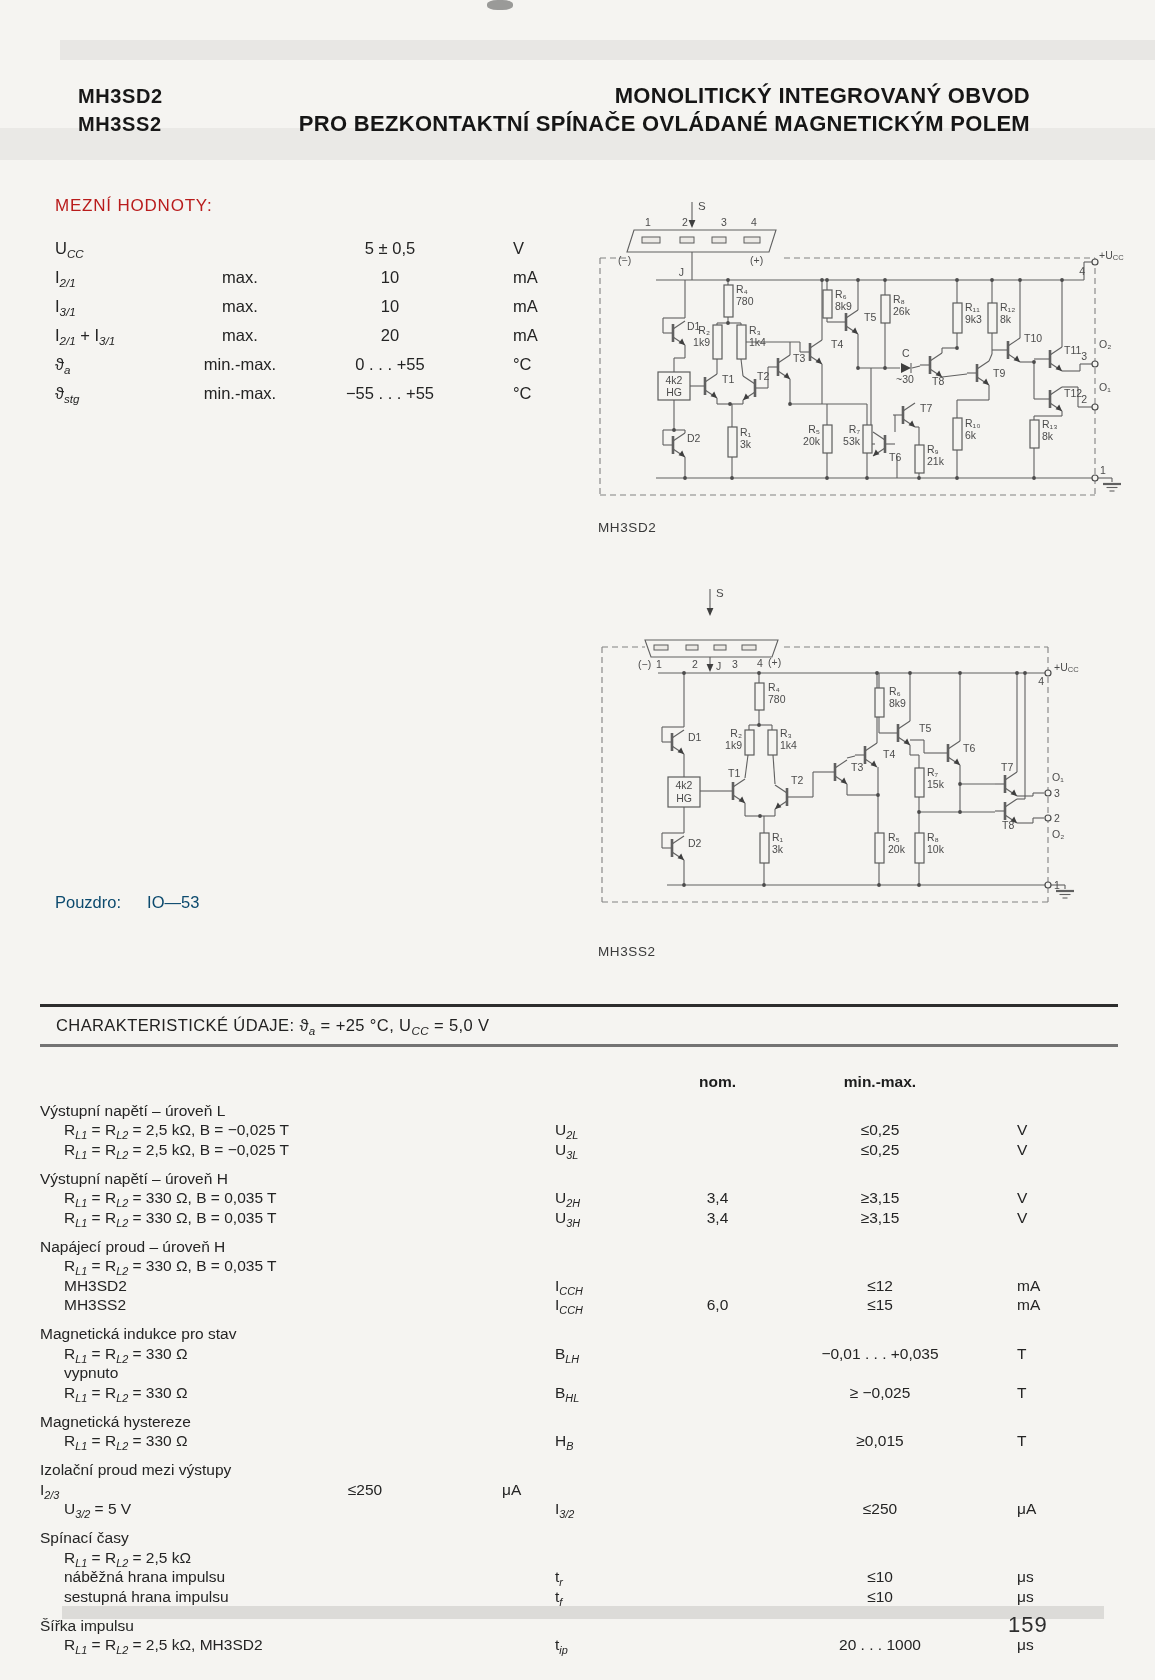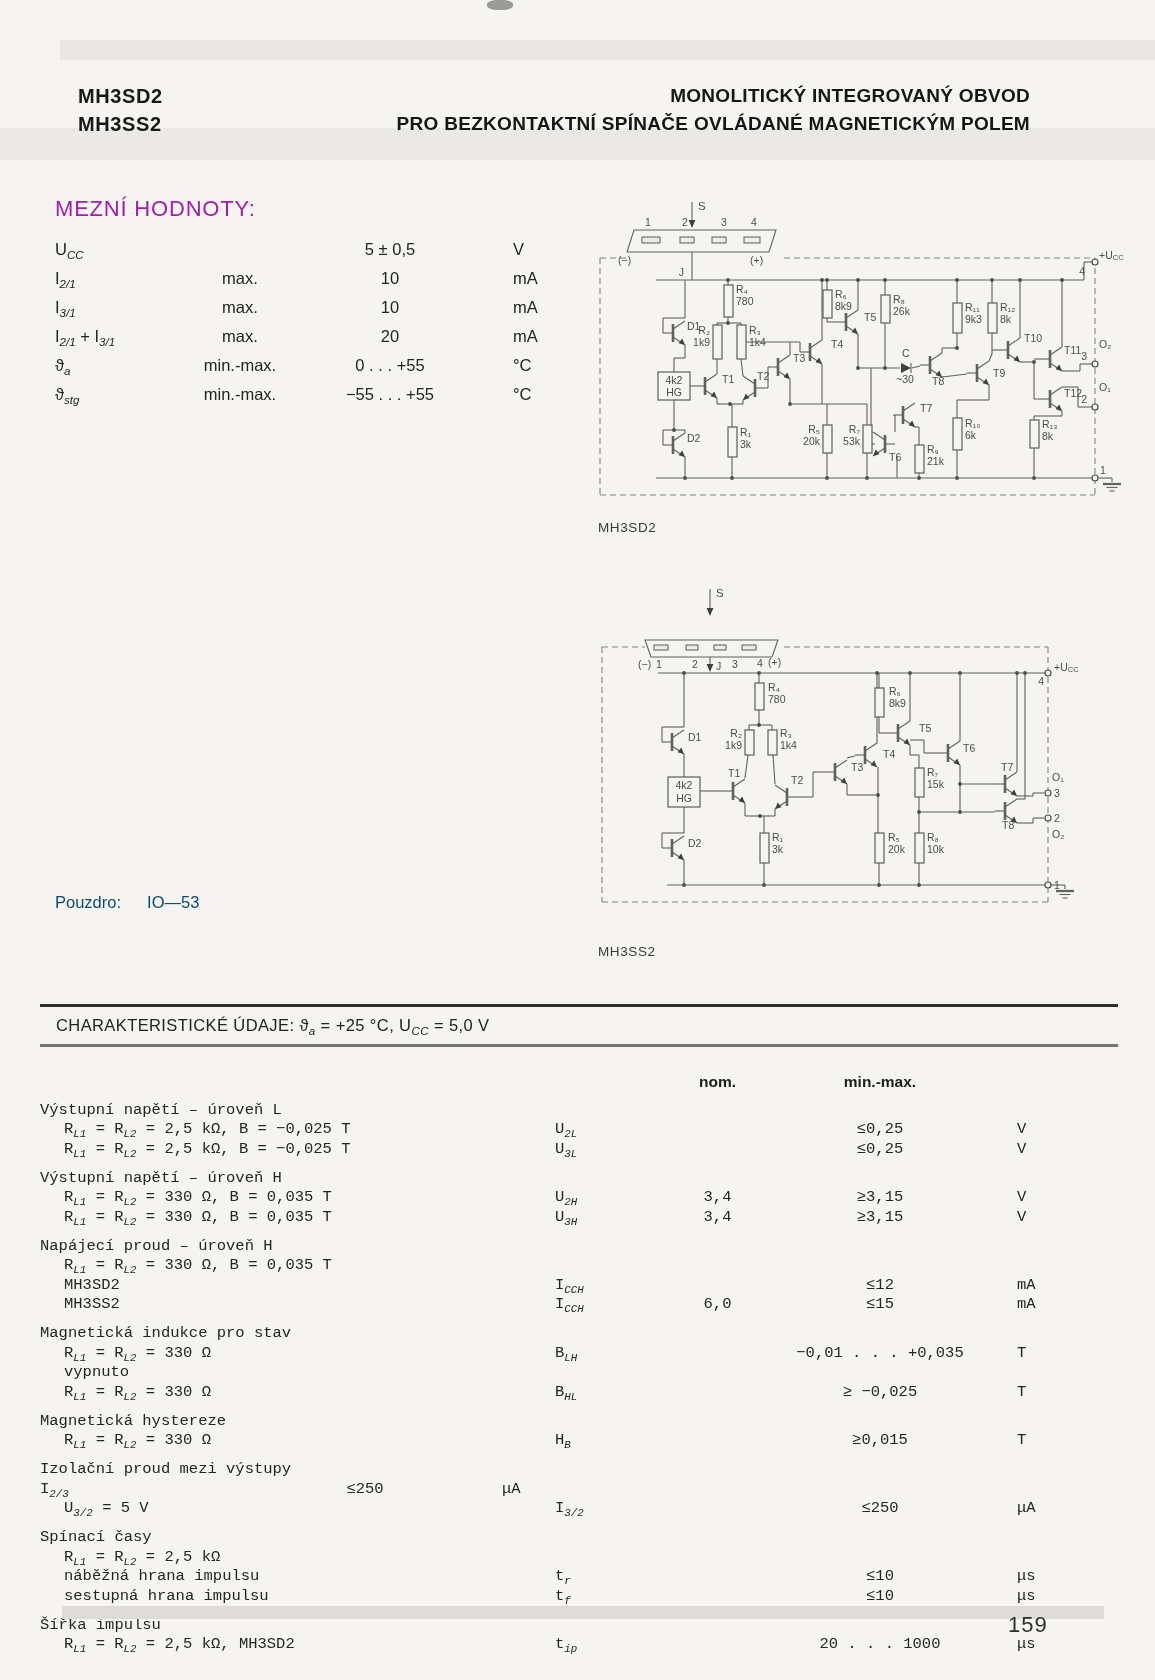--- a/index.html
+++ b/index.html
@@ -6,26 +6,26 @@
   .page{position:relative;width:1155px;height:1680px;background:#f5f4f1;
         font-family:"Liberation Sans","DejaVu Sans",sans-serif;color:#222;overflow:hidden;}
   .band{position:absolute;}
   .band1{left:60px;top:40px;width:1095px;height:20px;background:#e8e7e4;}
   .band2{left:0;top:128px;width:1155px;height:32px;background:#eae9e6;}
   .blob{position:absolute;left:487px;top:0;width:26px;height:10px;background:#9a9a98;border-radius:40%;}
   .band-bottom{position:absolute;left:62px;top:1606px;width:1042px;height:13px;background:#dcdbd8;}
 
   .hdr-left{position:absolute;left:78px;top:82px;font-size:20px;font-weight:bold;
             letter-spacing:.6px;line-height:28px;color:#181818;}
-  .hdr-right{position:absolute;right:125px;top:82px;text-align:right;font-size:19px;
+  .hdr-right{position:absolute;right:125px;top:82px;text-align:right;font-size:22px;
              font-weight:bold;line-height:28px;letter-spacing:.3px;color:#161616;}
 
   .limits{position:absolute;left:55px;top:196px;width:545px;}
-  .limits-head{font-size:22px;letter-spacing:.8px;color:#a21caf;margin-bottom:18px;}
-  .l-row{display:flex;height:29px;align-items:flex-start;font-size:16.5px;color:#242424;}
+  .limits-head{font-size:17px;letter-spacing:.8px;color:#b91c1c;margin-bottom:18px;}
+  .l-row{display:flex;height:29px;align-items:center;font-size:16.5px;color:#242424;}
   .l-sym{width:130px;}
   .l-cond{width:110px;text-align:center;}
   .l-val{width:190px;text-align:center;}
   .l-unit{width:100px;padding-left:28px;box-sizing:border-box;}
 
   sub{font-size:70%;font-style:italic;line-height:0;}
 
   .sch{position:absolute;}
   .sch line,.sch path,.sch rect,.sch polyline{stroke:#606060;fill:none;stroke-width:1.1px;}
   .sch .f{fill:#3f3f3f;stroke:none;}
@@ -39,21 +39,21 @@
   .sch .big{font-size:11.5px;}
   .cap{position:absolute;font-size:13.5px;letter-spacing:.6px;color:#3a3a3a;}
   .pouzdro{position:absolute;left:55px;top:893px;font-size:16.5px;color:#0c4a6e;}
   .pouzdro .pv{margin-left:26px;}
 
   .chars{position:absolute;left:40px;top:1004px;width:1078px;}
   .chars-title{border-top:3px solid #2d2d2d;border-bottom:3px solid #737373;
                padding:9px 0 9px 16px;font-size:16.5px;letter-spacing:.4px;color:#222;}
   .thead{display:flex;font-weight:bold;font-size:15.5px;margin-top:26px;color:#1d1d1d;}
   .tbody{margin-top:2px;}
-  .trow{display:flex;font-size:15.5px;line-height:19.5px;color:#242424;font-family:Liberation Mono, monospace;}
+  .trow{display:flex;font-size:15.5px;line-height:19.5px;color:#242424;}
   .c-desc{width:515px;box-sizing:border-box;}
   .c-sym{width:115px;}
   .c-nom{width:95px;text-align:center;}
   .c-mm{width:230px;text-align:center;}
   .c-unit{width:100px;padding-left:22px;box-sizing:border-box;}
   .r-head{margin-top:9.5px;}
   .r-cond .c-desc{padding-left:24px;}
 
   .pageno{position:absolute;left:1008px;top:1612px;font-size:22px;letter-spacing:1px;color:#2e2e2e;}
 </style>

